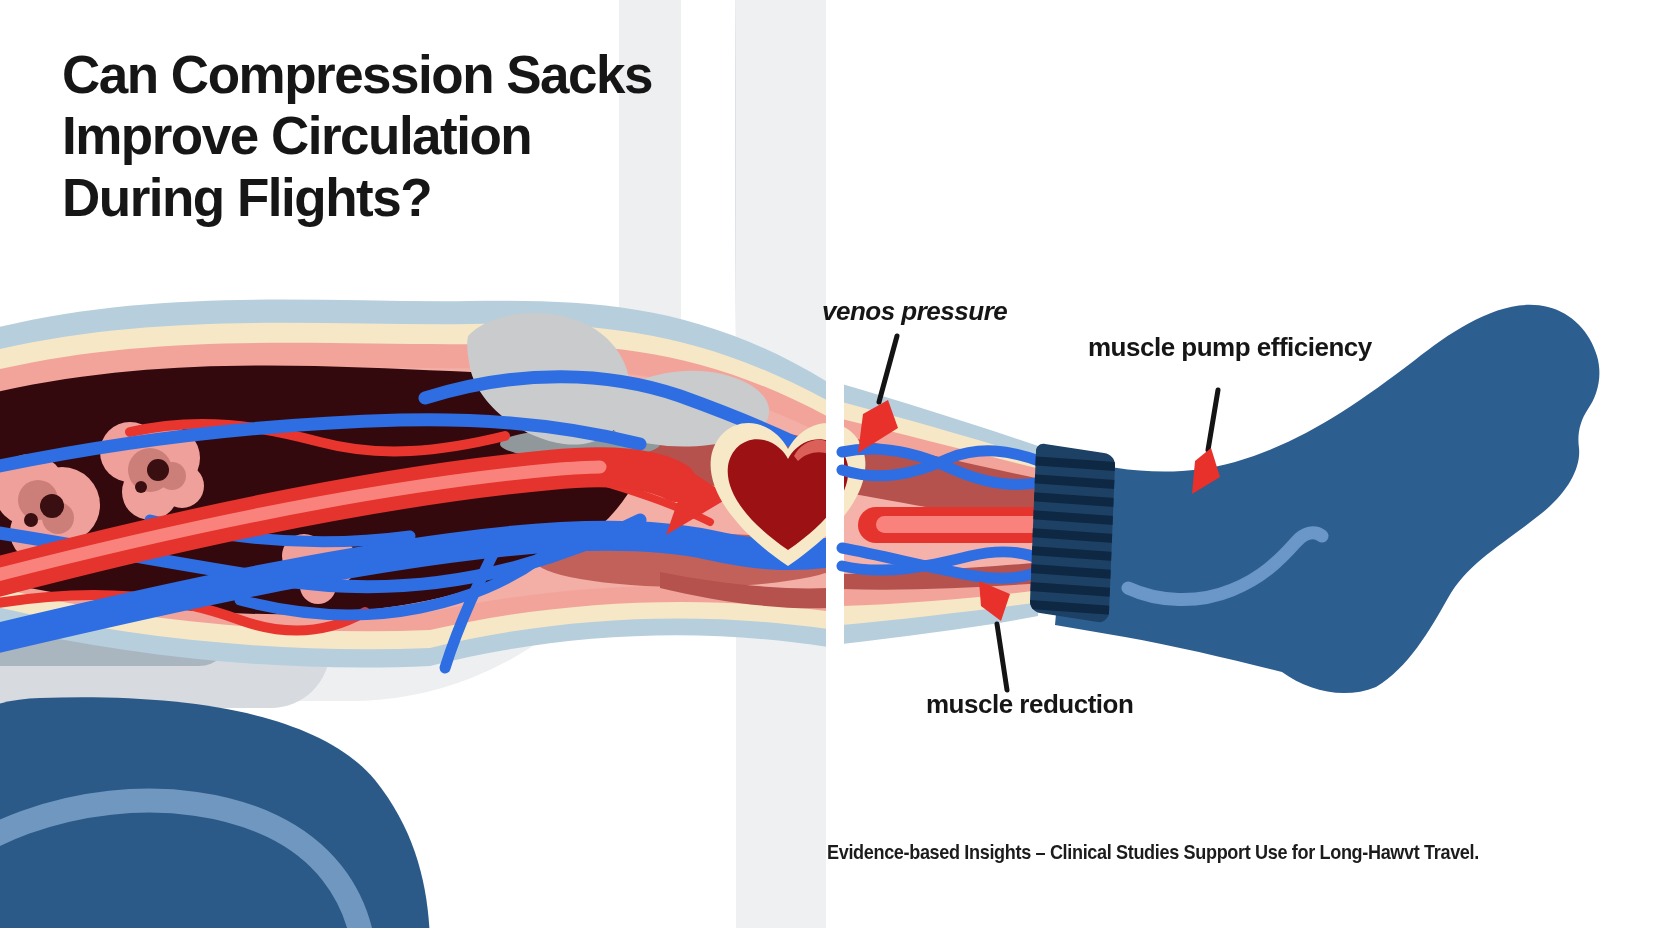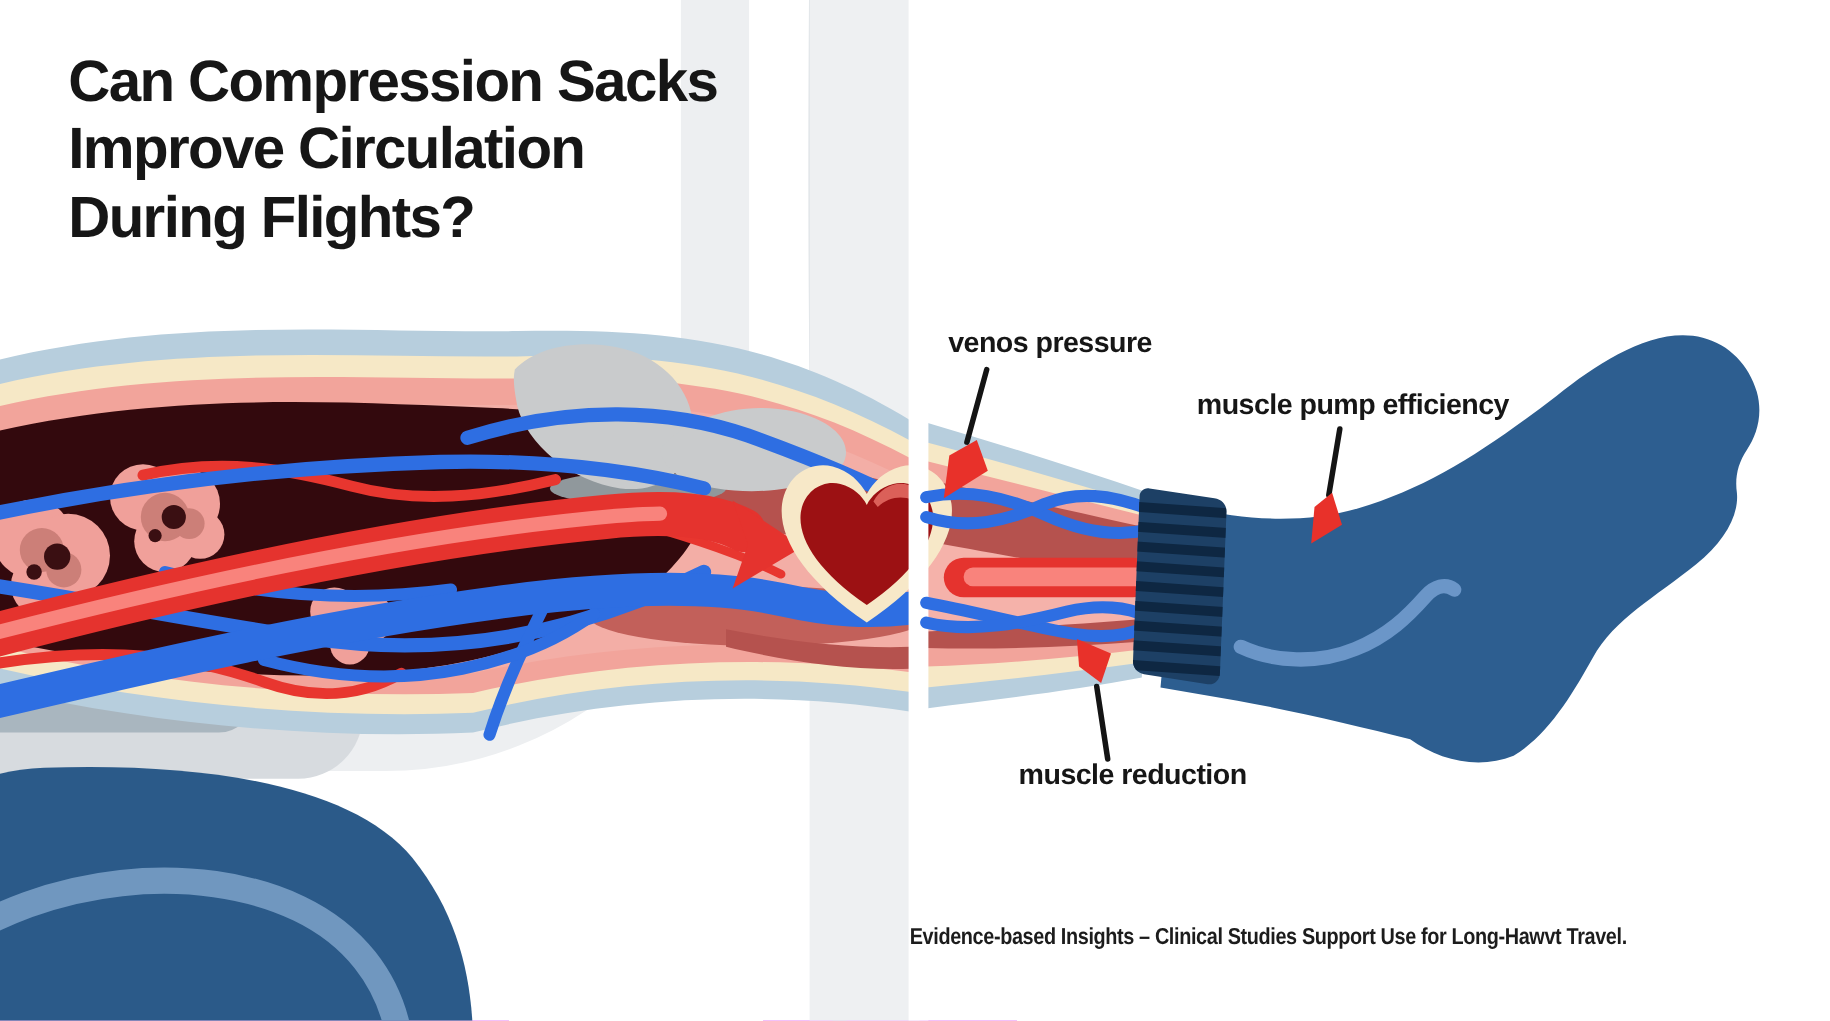--- a/index.html
+++ b/index.html
@@ -10,22 +10,22 @@
   .stage svg{position:absolute;left:0;top:0;}
   .title{
     position:absolute;left:62px;top:44px;width:720px;
     font-size:53px;line-height:1.16;font-weight:700;letter-spacing:-1.5px;
     color:var(--c-text_black,#161616);white-space:pre-line;
   }
   .callout{
     position:absolute;font-size:26px;font-weight:700;letter-spacing:-0.5px;
     color:var(--c-text_black,#141414);white-space:nowrap;
   }
-  .callout.venous{left:862px;top:296px;}
-  .callout.muscle{left:1088px;top:352px;}
+  .callout.venous{left:822px;top:296px;font-style:italic;}
+  .callout.muscle{left:1088px;top:332px;}
   .callout.edema{left:926px;top:689px;}
   .footer{
     position:absolute;left:827px;top:840px;font-size:21px;font-weight:700;
     letter-spacing:-0.4px;color:#1c1c1c;white-space:nowrap;
     transform:scaleX(0.86);transform-origin:left center;
   }
 </style>
 </head>
 <body>
 

